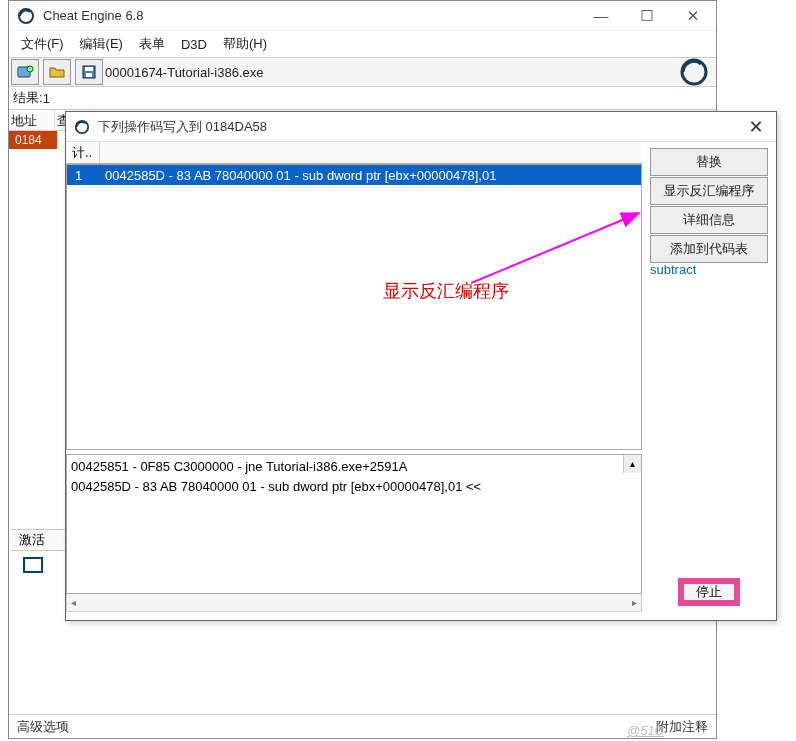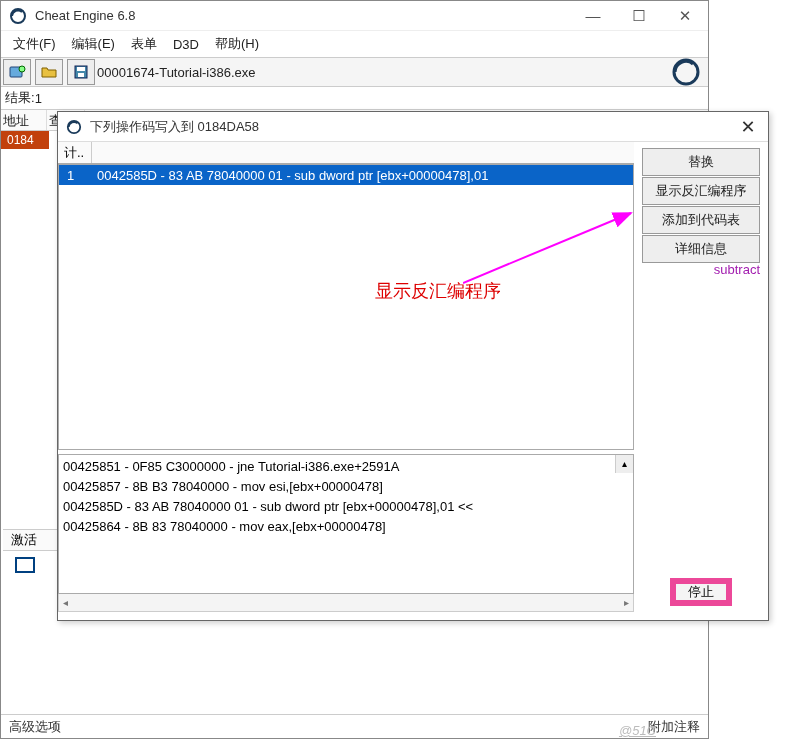--- a/index.html
+++ b/index.html
@@ -1,19 +1,19 @@
 <!DOCTYPE html>
 <html><head>
   <meta charset="utf-8">
   <style>
     * { box-sizing: border-box; margin: 0; padding: 0; font-family: "Microsoft YaHei", "Segoe UI", Arial, sans-serif; }
     body { width: 796px; height: 741px; background: #fff; font-size: 13px; position: relative; overflow: hidden; }
 
     
-    .main-window { width: 709px; height: 739px; border: 1px solid #888; background: #fff; position: relative; }
+    .main-window { width: 709px; height: 739px; border: 1px solid #888; background: #fff; position: relative; margin-left: 8px; }
     .title-bar { height: 30px; display: flex; align-items: center; background: #fff; border-bottom: 1px solid #eee; }
     .title-bar .icon-wrap { padding: 0 8px; display:flex; align-items:center; }
     .title-bar .title { flex: 1; font-size: 13px; color: #333; }
     .window-controls { display: flex; }
     .window-controls div { width: 46px; height: 30px; display: flex; align-items: center; justify-content: center; color: #555; font-size: 15px; }
 
     .menu-bar { height: 26px; display: flex; align-items: center; gap: 16px; padding: 0 12px; font-size: 13px; color: #222; }
     .menu-bar span { cursor: default; }
 
     .toolbar { height: 30px; display: flex; align-items: center; border-top: 1px solid #ccc; border-bottom: 1px solid #ccc; background: #f5f5f5; }
@@ -62,21 +62,21 @@
     .annotation { position: absolute; left: 316px; top: 114px; color: #d00; font-size: 18px; }
     .arrow-svg { position: absolute; left: 404px; top: 40px; }
 
     .disasm-box { height: 140px; border: 1px solid #aaa; margin: 0 0 0 0; font-family: Consolas, monospace; font-size: 13px; padding: 2px 4px; line-height: 1.55; position: relative; }
     .disasm-box .scroll-up { position: absolute; right: 0; top: 0; width: 18px; height: 18px; background: #eee; border-left: 1px solid #ccc; display: flex; align-items: center; justify-content: center; font-size: 10px; }
     .hscroll { height: 18px; border: 1px solid #ccc; border-top: none; display: flex; justify-content: space-between; align-items: center; background: #f4f4f4; font-size: 10px; color: #777; padding: 0 4px; }
 
     .dialog-right { width: 134px; padding: 6px 8px; display: flex; flex-direction: column; gap: 1px; }
     .dlg-btn { height: 28px; border: 1px solid #999; background: #eee; font-size: 13px; display: flex; align-items: center; justify-content: center; color: #222; }
     .dlg-btn.tall { height: 28px; }
-    .sub-label { text-align: right; font-size: 13px; color: #a21caf; margin-top: -2px; }
+    .sub-label { text-align: left; font-size: 13px; color: #0369a1; margin-top: -2px; }
     .spacer { flex: 1; }
     .stop-btn { align-self: center; width: 62px; height: 28px; border: 6px solid #ec4899; background: #f4f4f4; display: flex; align-items: center; justify-content: center; font-size: 13px; }
 
     .watermark { position: absolute; right: 52px; bottom: 0; color: #bbb; font-size: 13px; font-style: italic; text-decoration: underline; }
   </style>
 </head>
 <body>
 
 <div class="main-window">
   <div class="title-bar">
@@ -185,33 +185,31 @@
                 <marker id="ah" markerWidth="10" markerHeight="8" refX="9" refY="4" orient="auto">
                   <path d="M0,0 L10,4 L0,8 z" fill="#f0f"></path>
                 </marker>
               </defs>
               <line x1="0" y1="78" x2="168" y2="8" stroke="#f0f" stroke-width="2" marker-end="url(#ah)"></line>
             </svg>
         </div>
         <div class="disasm-box">
           <div class="scroll-up">▴</div>
           <div>00425851 - 0F85 C3000000 - jne Tutorial-i386.exe+2591A</div>
-          <div>00425857 - 8B B3 78040000  - mov esi,[ebx+00000478]</div>
           <div>0042585D - 83 AB 78040000 01 - sub dword ptr [ebx+00000478],01 &lt;&lt;</div>
-          <div>00425864 - 8B 83 78040000  - mov eax,[ebx+00000478]</div>
         </div>
         <div class="hscroll">
           <span>◂</span>
           <span>▸</span>
         </div>
       </div>
       <div class="dialog-right">
         <div class="dlg-btn">替换</div>
         <div class="dlg-btn tall">显示反汇编程序</div>
+        <div class="dlg-btn">详细信息</div>
         <div class="dlg-btn">添加到代码表</div>
-        <div class="dlg-btn">详细信息</div>
         <div class="sub-label">subtract</div>
         <div class="spacer"></div>
         <div class="stop-btn">停止</div>
       </div>
     </div>
   </div>
 </div>
 
 </body></html>

